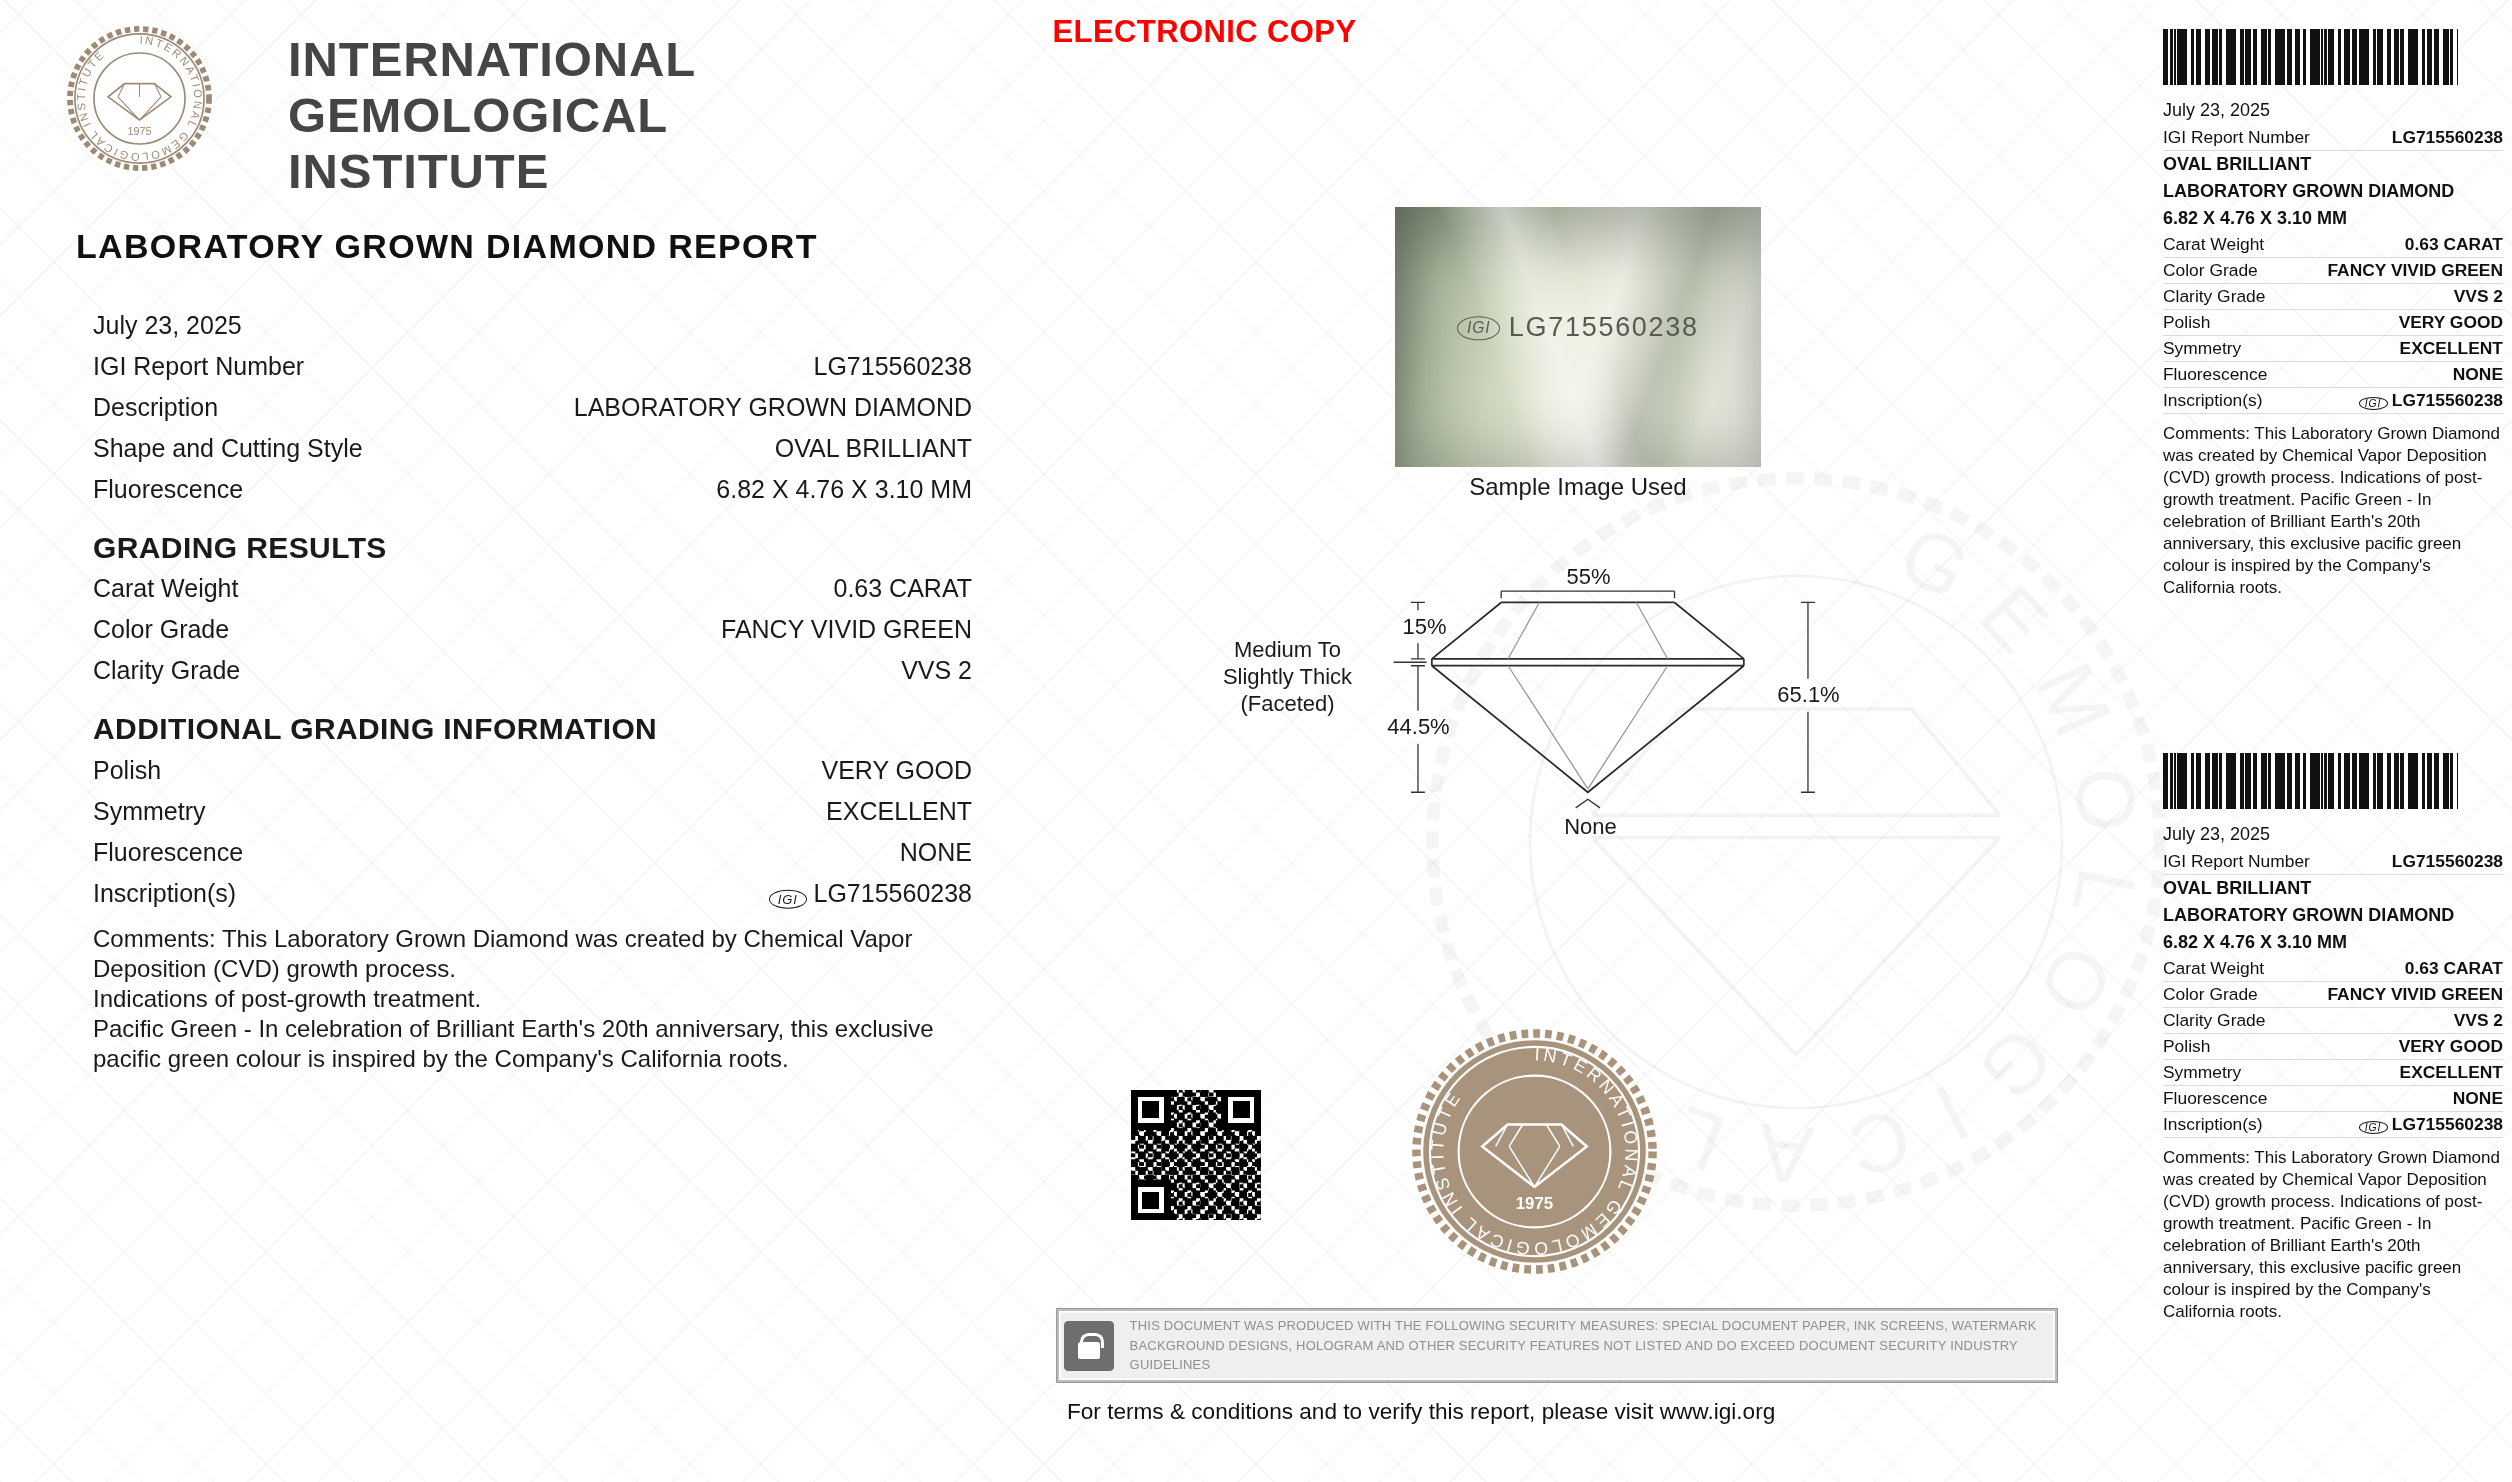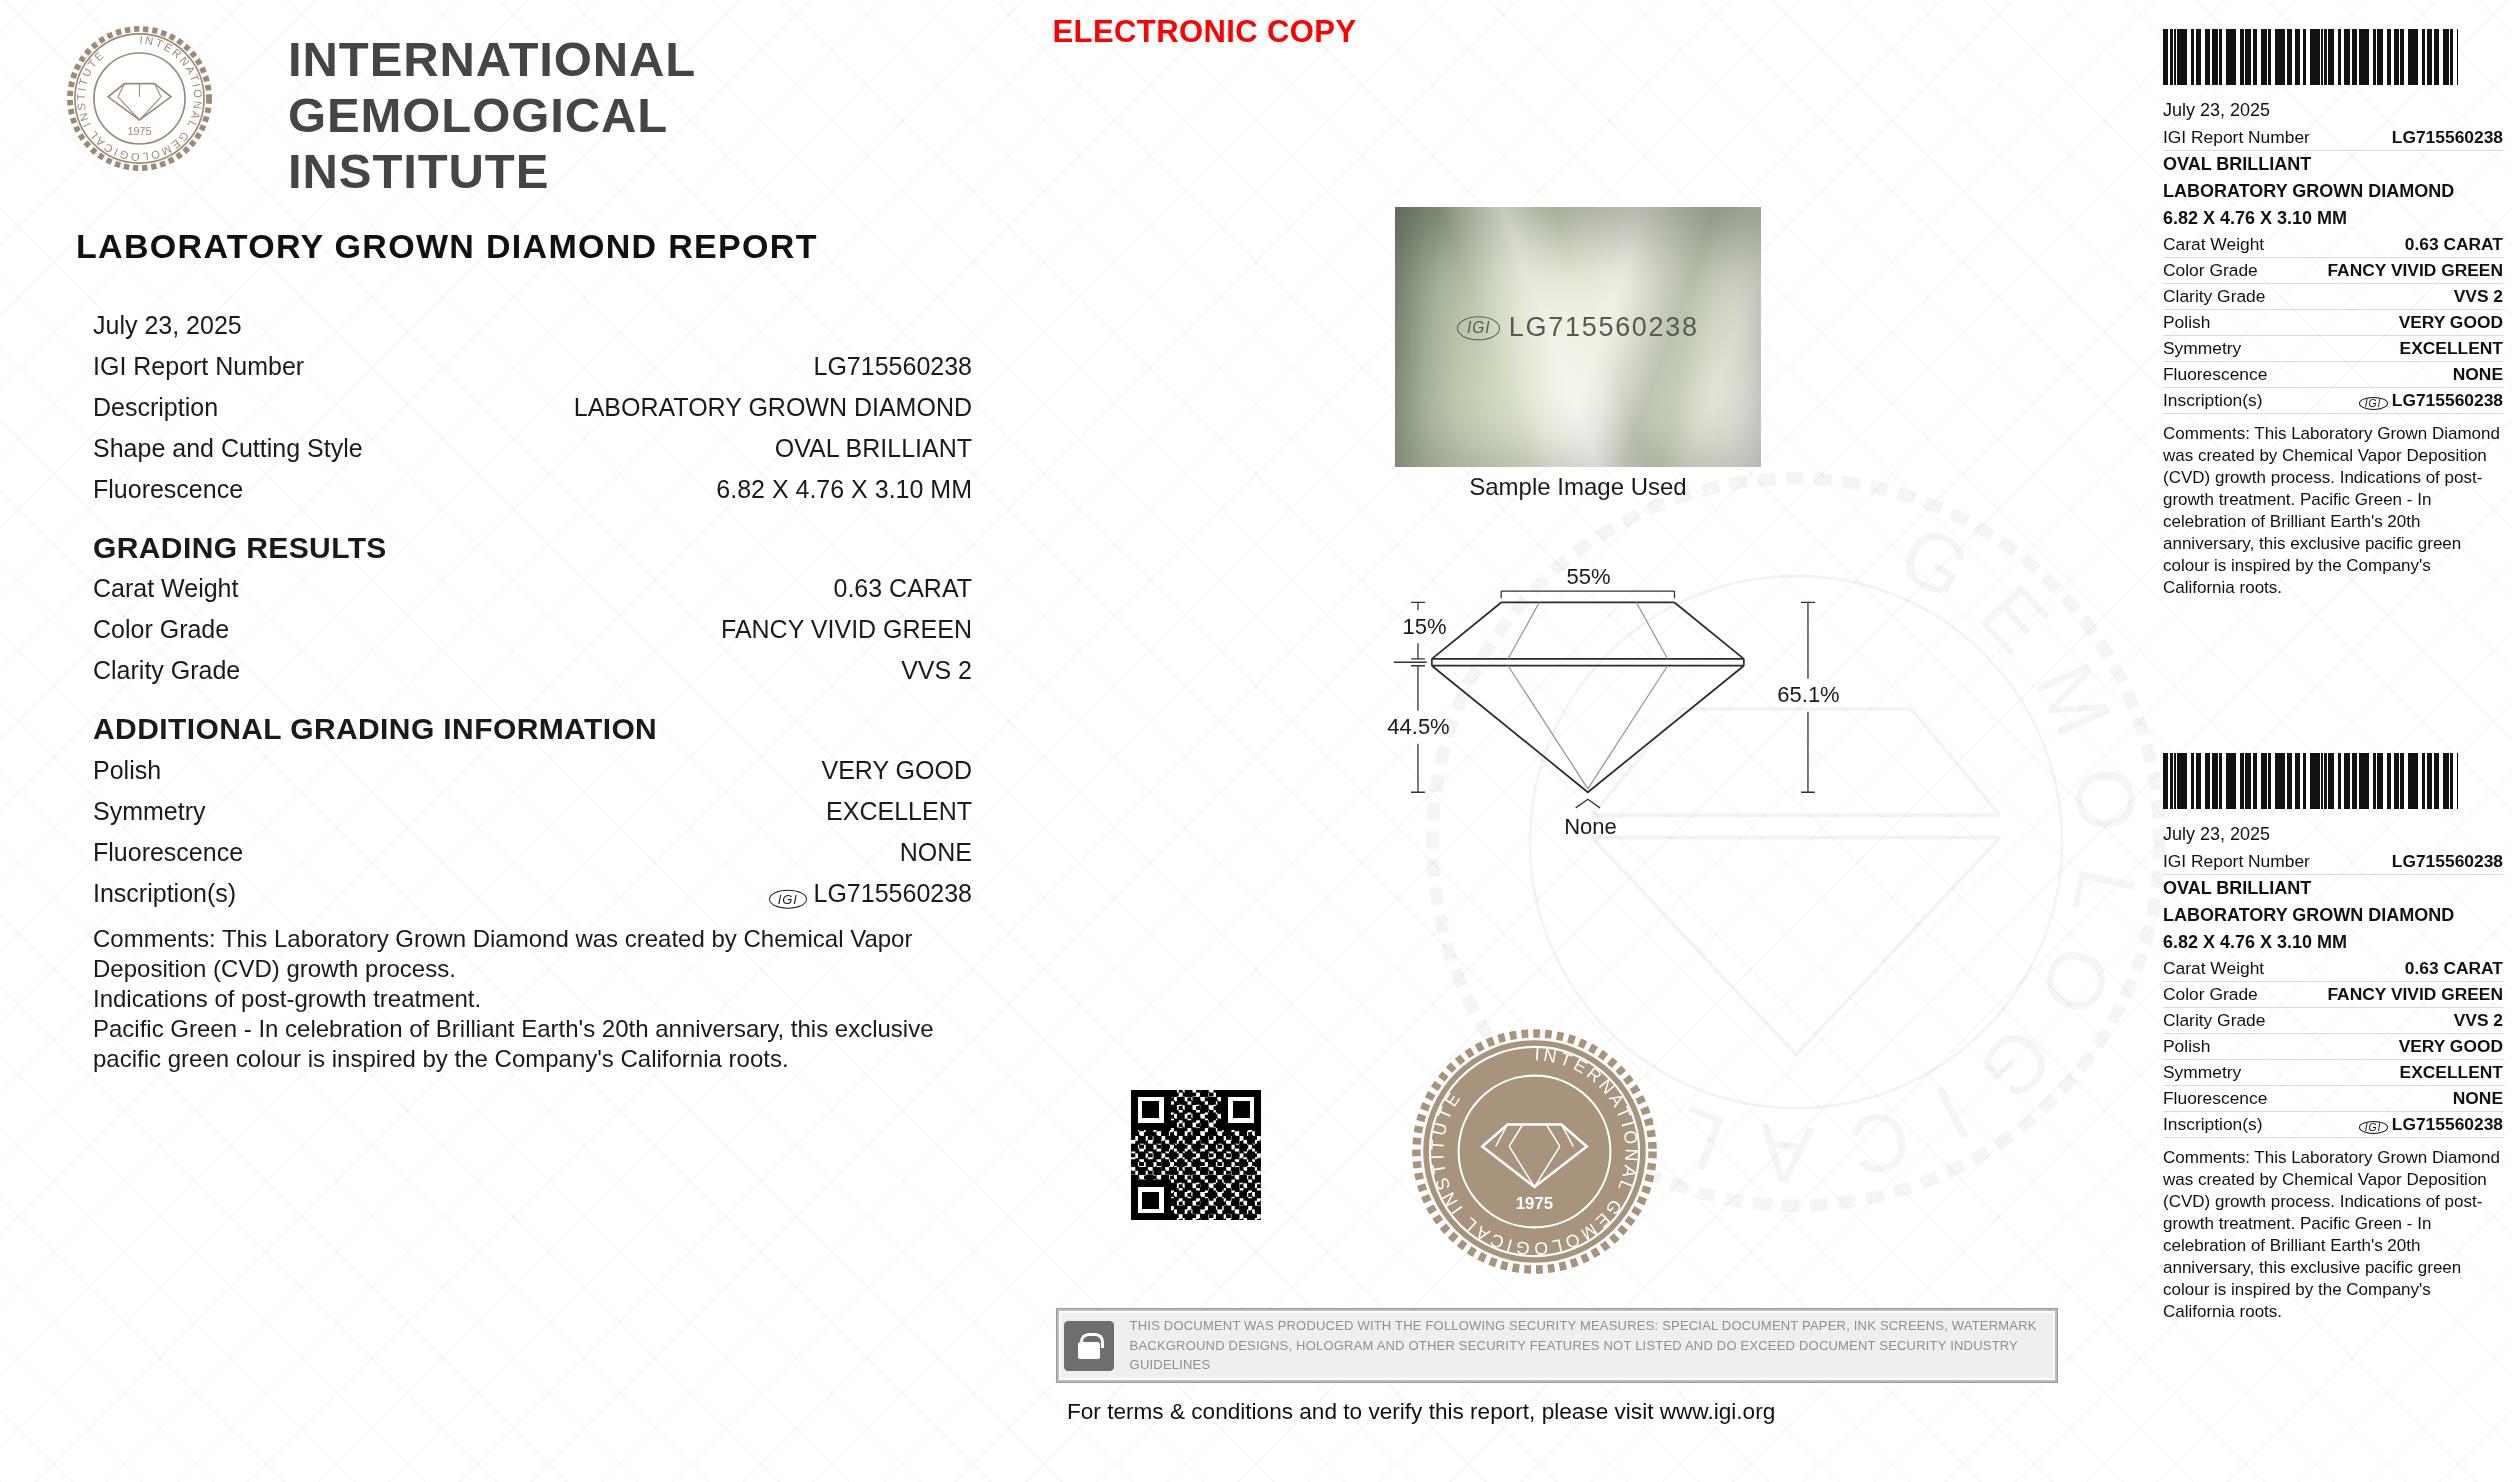--- a/index.html
+++ b/index.html
@@ -218,20 +218,23 @@
       <path d="M310 36 H510 M310 36 V44 M510 36 V44"></path>
       <path d="M214 49 V58 M214 96 V114 M206 49 H222 M206 114 H222"></path>
       <path d="M214 122 V174 M214 212 V268 M206 122 H222 M206 268 H222"></path>
       <path d="M664 49 V137 M664 175 V268 M656 49 H672 M656 268 H672"></path>
       <path d="M186 118 H224"></path>
       <path d="M396 286 L410 276 L424 286"></path>
     </g>
   </svg>
   <div class="dia-label dia-55">55%</div>
   <div class="dia-label dia-15">15%</div>
+  <div class="dia-label dia-girdle">Medium To
+Slightly Thick
+(Faceted)</div>
   <div class="dia-label dia-44">44.5%</div>
   <div class="dia-label dia-65">65.1%</div>
   <div class="dia-label dia-none">None</div>
 
   <div class="layer qr">
     <i class="finder f-tl"></i>
     <i class="finder f-tr"></i>
     <i class="finder f-bl"></i>
   </div>
 

